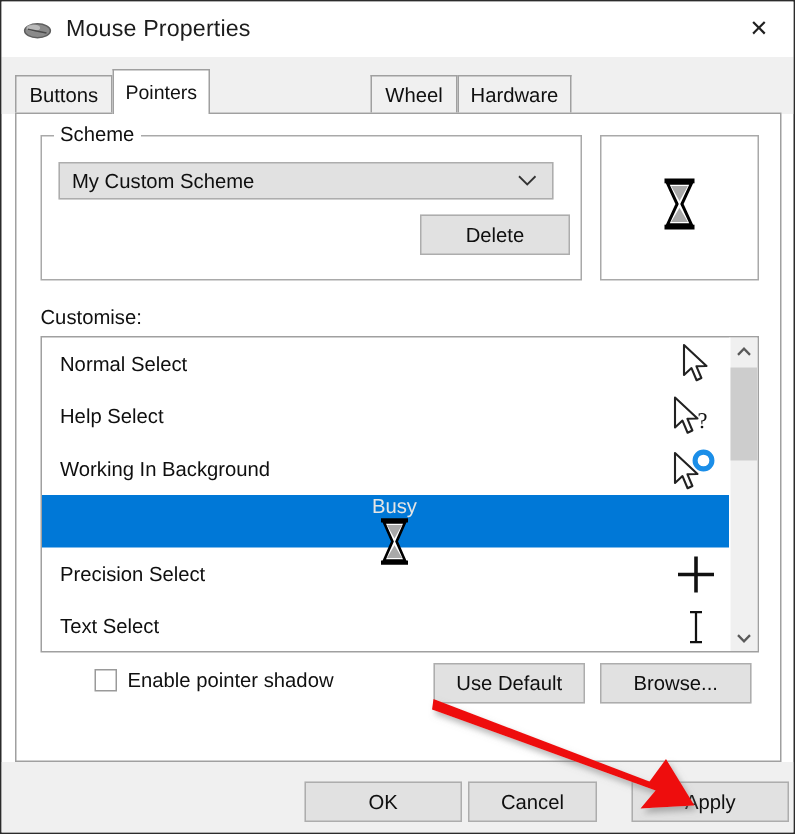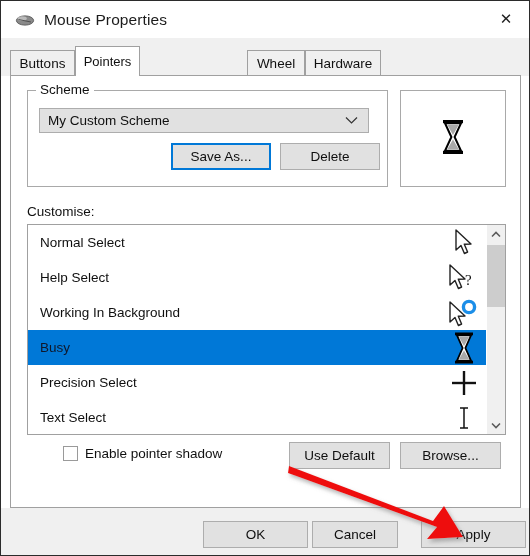--- a/index.html
+++ b/index.html
@@ -214,21 +214,22 @@
     align-items: center;
     justify-content: space-between;
     padding: 0 0 0 12px;
     box-sizing: border-box;
     cursor: default;
     color: #0f0f0f;
     font-size: 13.5px;
   }
   .list-row.selected {
     background: #0078d7;
-    color: #0f172a;
+    color: #e5e5e5;
+    flex-direction: column;
   }
   .row-label { white-space: nowrap; }
   .row-icon {
     width: 44px;
     display: flex;
     align-items: center;
     justify-content: center;
     overflow: visible;
   }
 
@@ -358,21 +359,20 @@
 
       <div class="combo">
         <div class="combo-text">My Custom Scheme</div>
         <div class="combo-arrow">
           <svg width="13" height="9" viewBox="0 0 13 9">
             <polyline points="1,1.5 6.5,7 12,1.5" fill="none" stroke="#333" stroke-width="1.2"></polyline>
           </svg>
         </div>
       </div>
 
-      <div class="btn btn-saveas focused">Save As...</div>
       <div class="btn btn-delete">Delete</div>
     </div>
 
     <div class="preview">
       <div>
         <svg width="28" height="36" viewBox="0 0 28 36">
           <rect x="4" y="1" width="20" height="3.2" fill="#000"></rect>
           <rect x="4" y="31.8" width="20" height="3.2" fill="#000"></rect>
           <path d="M6 4.2 L22 4.2 L15.6 18 L22 31.8 L6 31.8 L12.4 18 Z" fill="#ffffff" stroke="#000000" stroke-width="2"></path>
           <path d="M8.4 6 L19.6 6 L14 16 Z" fill="#9a9a9a" opacity="0.85"></path>

